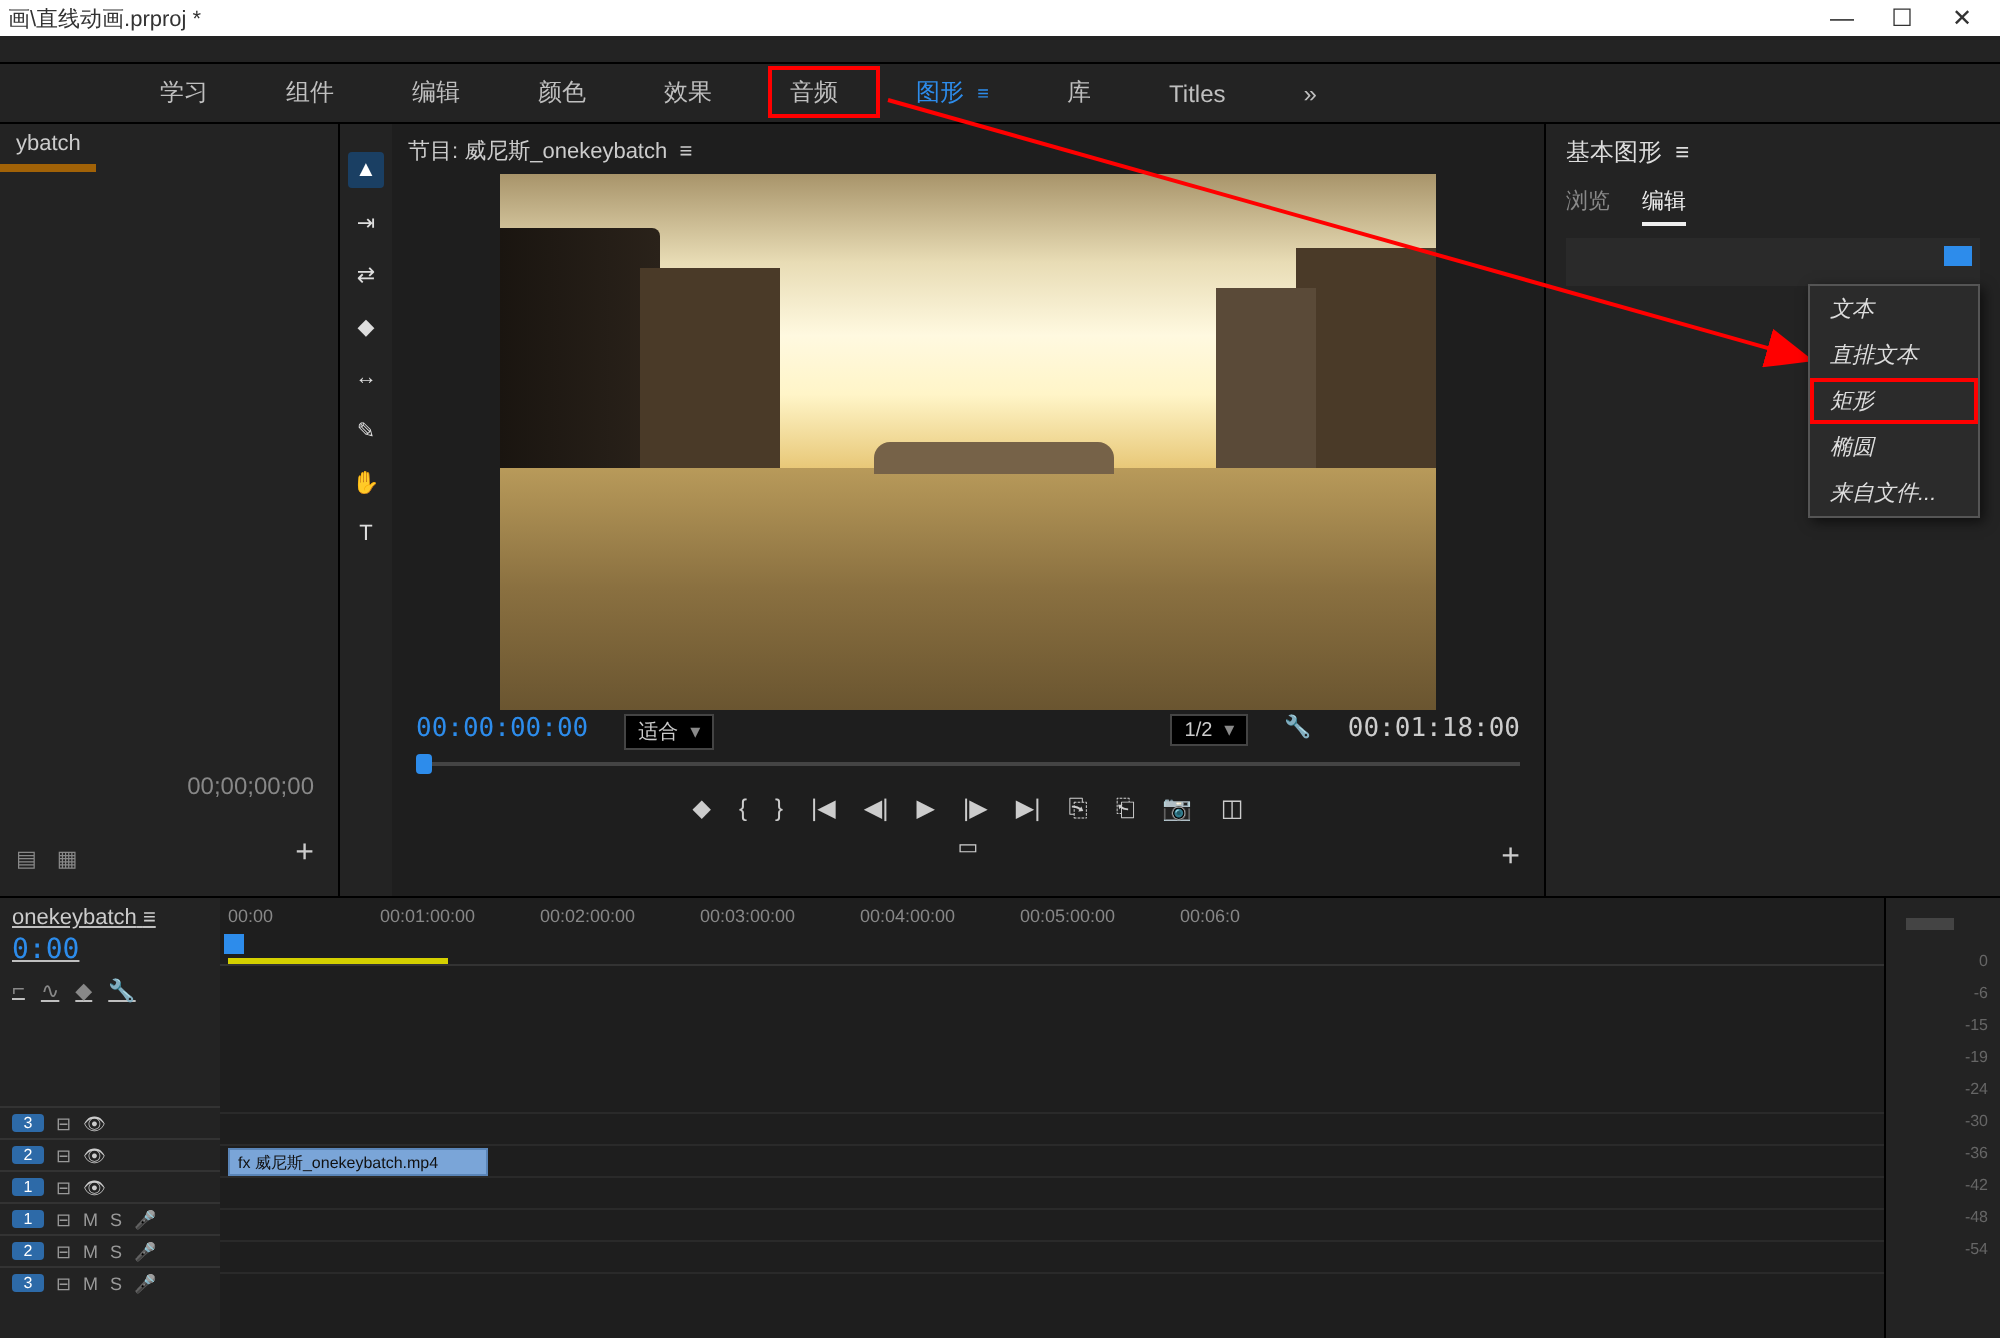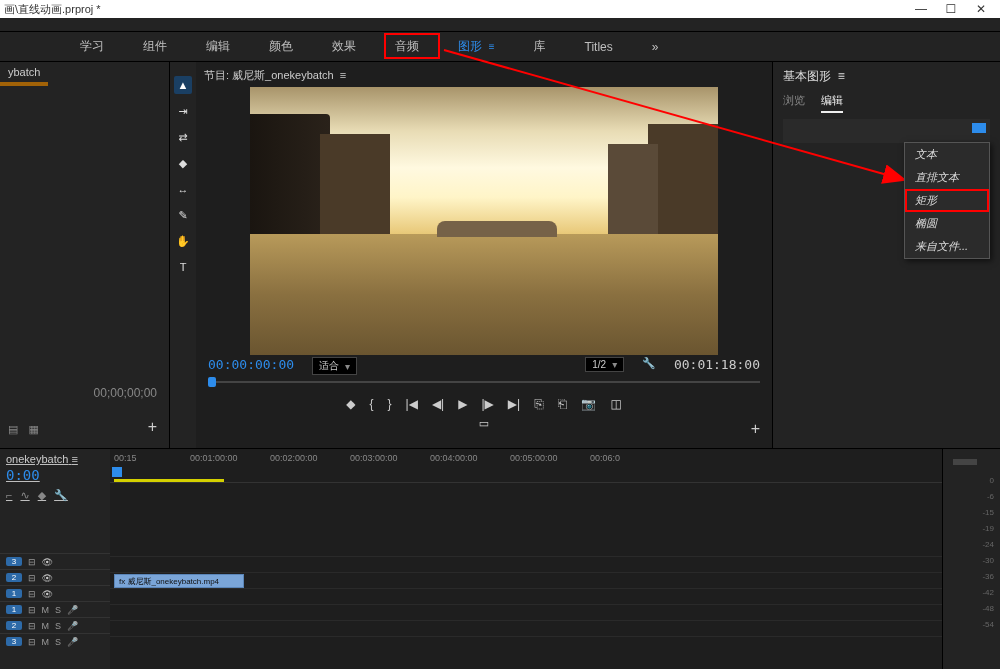--- a/index.html
+++ b/index.html
@@ -245,21 +245,21 @@
           <span>M</span>
           <span>S</span>
           <span>🎤</span>
         </div>
     </div>
   </div>
   <div class="tl-body">
     <div class="ruler">
       <div class="playhead"></div>
       <div class="work-area"></div>
-      <span class="tick" style="left:4px">00:15</span>
+      <span class="tick" style="left:4px">00:00</span>
       <span class="tick" style="left:80px">00:01:00:00</span>
       <span class="tick" style="left:160px">00:02:00:00</span>
       <span class="tick" style="left:240px">00:03:00:00</span>
       <span class="tick" style="left:320px">00:04:00:00</span>
       <span class="tick" style="left:400px">00:05:00:00</span>
       <span class="tick" style="left:480px">00:06:0</span>
     </div>
     <div style="height:58px"></div>
     <div class="track-lane"></div>
     <div class="track-lane"></div>

